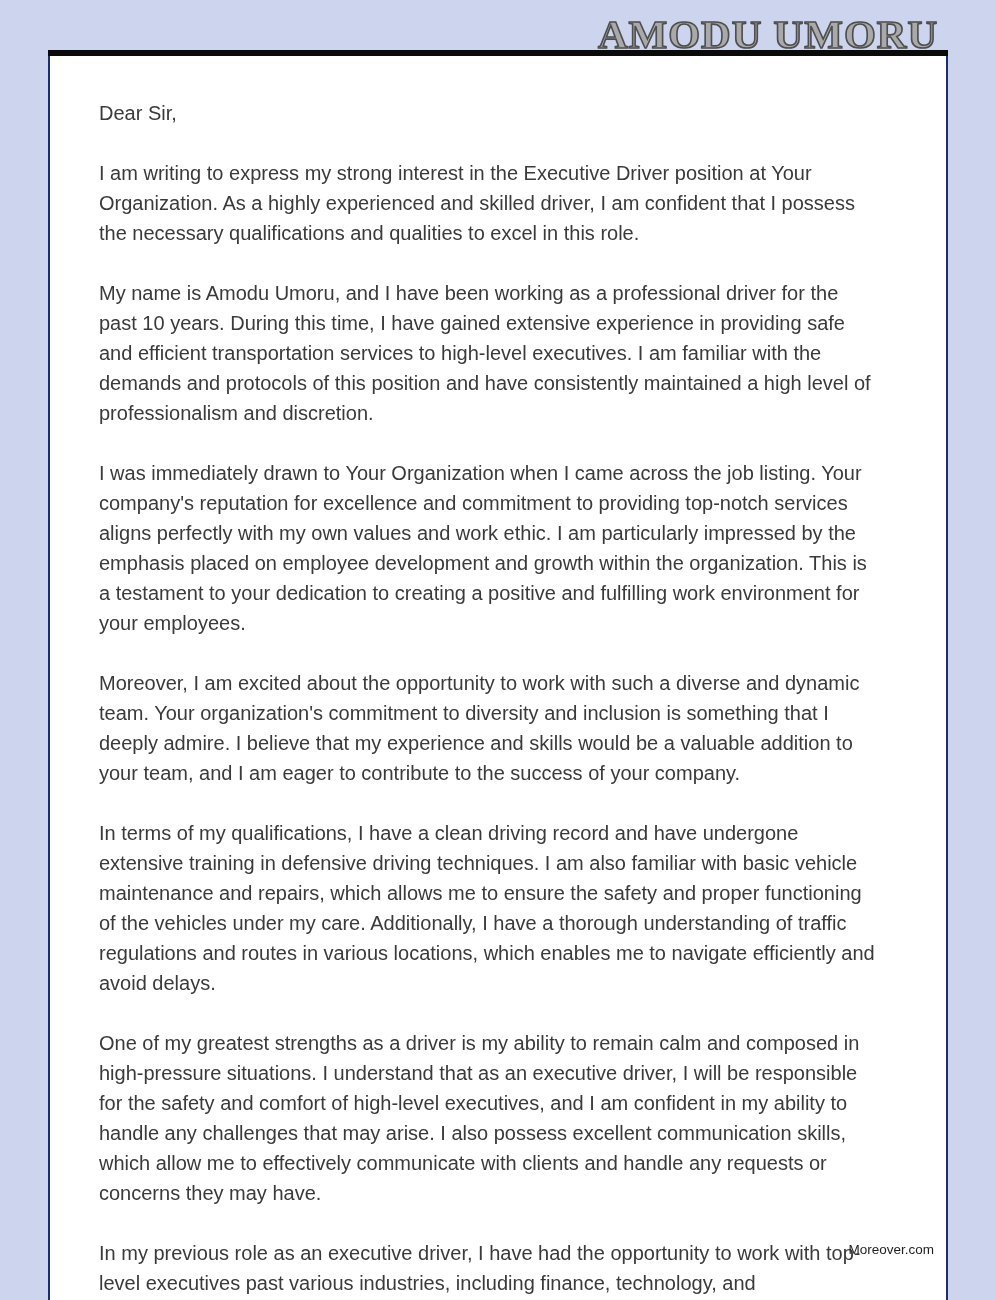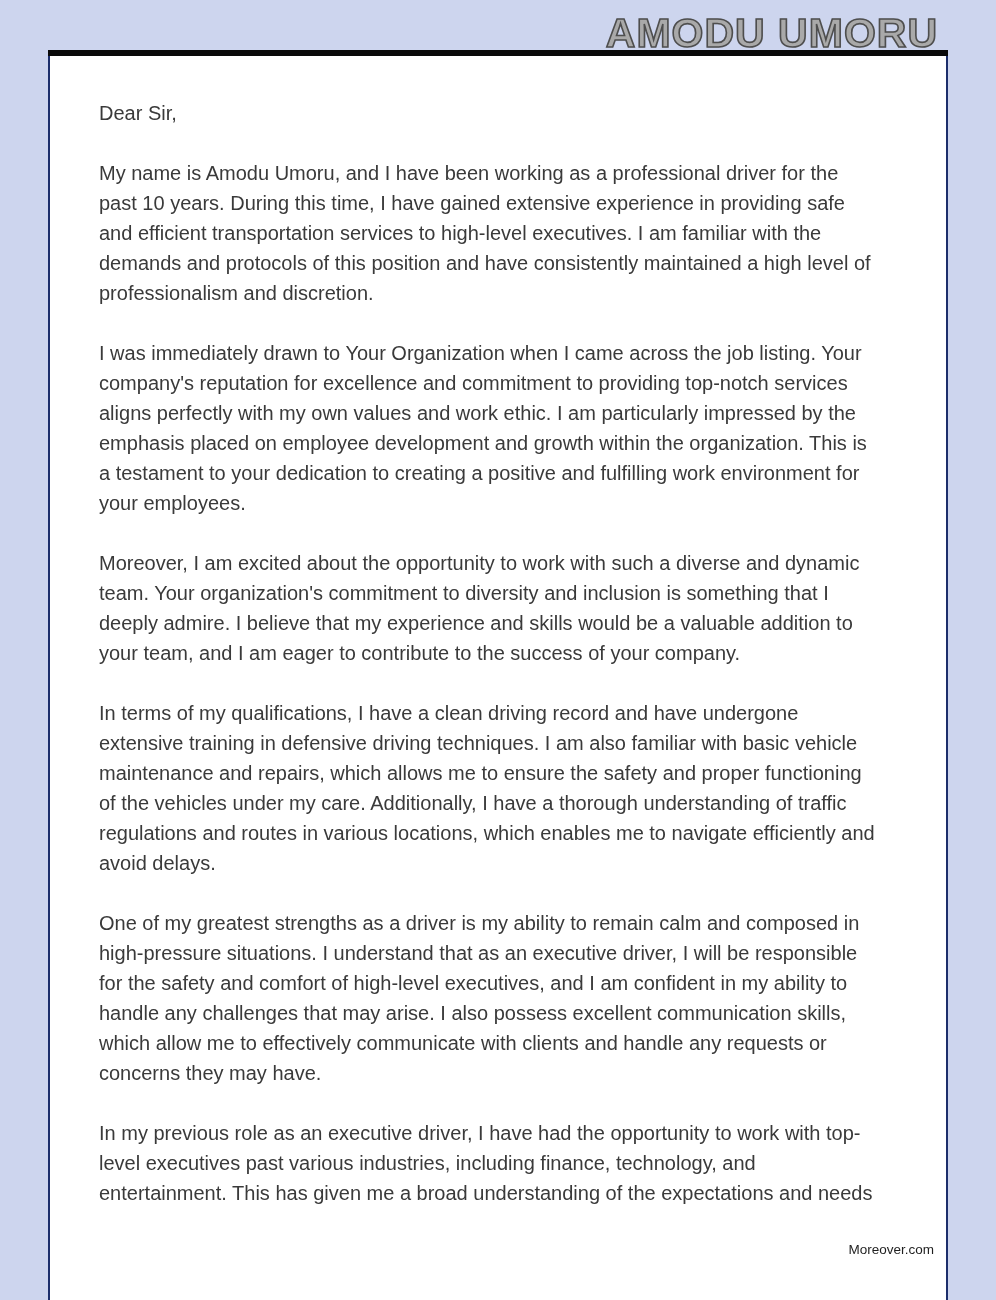--- a/index.html
+++ b/index.html
@@ -17,21 +17,21 @@
   .header-name {
     position: absolute;
     top: 10px;
     right: 58px;
     font-size: 41px;
     font-weight: bold;
     letter-spacing: 1px;
     color: #a9a9a9;
     -webkit-text-stroke: 1.6px #4e4e4e;
     text-shadow: 0 0 1px #555;
-    font-family: Liberation Sans, sans-serif;
+    font-family: Liberation Serif, serif;
   }
   .top-rule {
     position: absolute;
     left: 48px;
     right: 48px;
     top: 50px;
     height: 6px;
     background: #0a0a0a;
   }
   .page {
@@ -67,20 +67,21 @@
 </head>
 <body>
 
 <div class="header-name">AMODU UMORU</div>
 
 <div class="top-rule"></div>
 
 <div class="page">
   <div class="letter">
     <p>Dear Sir,</p>
+    <p>I am writing to express my strong interest in the Executive Driver position at Your Organization. As a highly experienced and skilled driver, I am confident that I possess the necessary qualifications and qualities to excel in this role.</p>
     <p>My name is Amodu Umoru, and I have been working as a professional driver for the past 10 years. During this time, I have gained extensive experience in providing safe and efficient transportation services to high-level executives. I am familiar with the demands and protocols of this position and have consistently maintained a high level of professionalism and discretion.</p>
     <p>I was immediately drawn to Your Organization when I came across the job listing. Your company's reputation for excellence and commitment to providing top-notch services aligns perfectly with my own values and work ethic. I am particularly impressed by the emphasis placed on employee development and growth within the organization. This is a testament to your dedication to creating a positive and fulfilling work environment for your employees.</p>
     <p>Moreover, I am excited about the opportunity to work with such a diverse and dynamic team. Your organization's commitment to diversity and inclusion is something that I deeply admire. I believe that my experience and skills would be a valuable addition to your team, and I am eager to contribute to the success of your company.</p>
     <p>In terms of my qualifications, I have a clean driving record and have undergone extensive training in defensive driving techniques. I am also familiar with basic vehicle maintenance and repairs, which allows me to ensure the safety and proper functioning of the vehicles under my care. Additionally, I have a thorough understanding of traffic regulations and routes in various locations, which enables me to navigate efficiently and avoid delays.</p>
     <p>One of my greatest strengths as a driver is my ability to remain calm and composed in high-pressure situations. I understand that as an executive driver, I will be responsible for the safety and comfort of high-level executives, and I am confident in my ability to handle any challenges that may arise. I also possess excellent communication skills, which allow me to effectively communicate with clients and handle any requests or concerns they may have.</p>
     <p>In my previous role as an executive driver, I have had the opportunity to work with top-level executives past various industries, including finance, technology, and entertainment. This has given me a broad understanding of the expectations and needs</p>
   </div>
 
   <div class="watermark">Moreover.com</div>
 </div>

